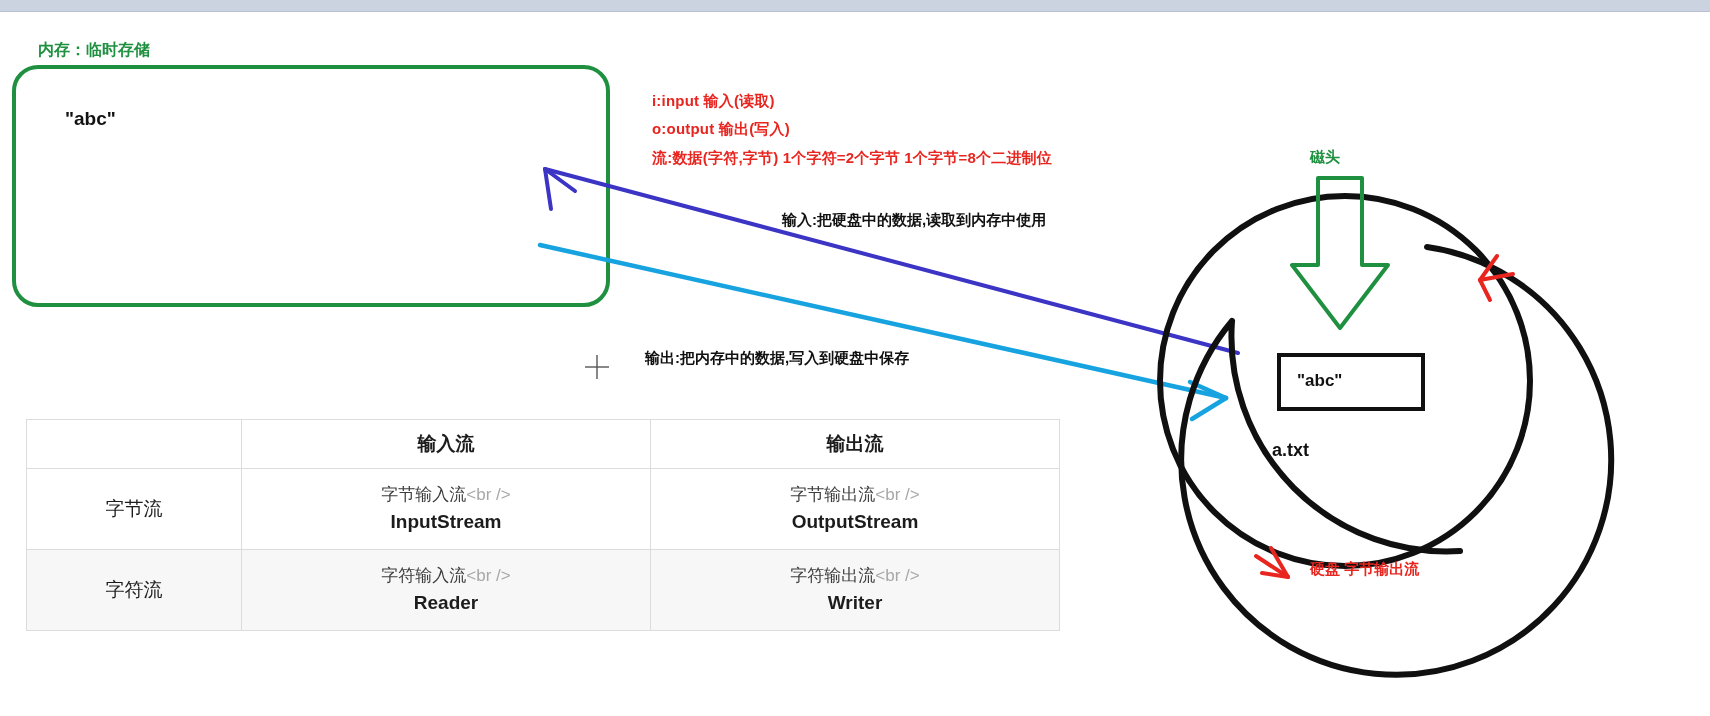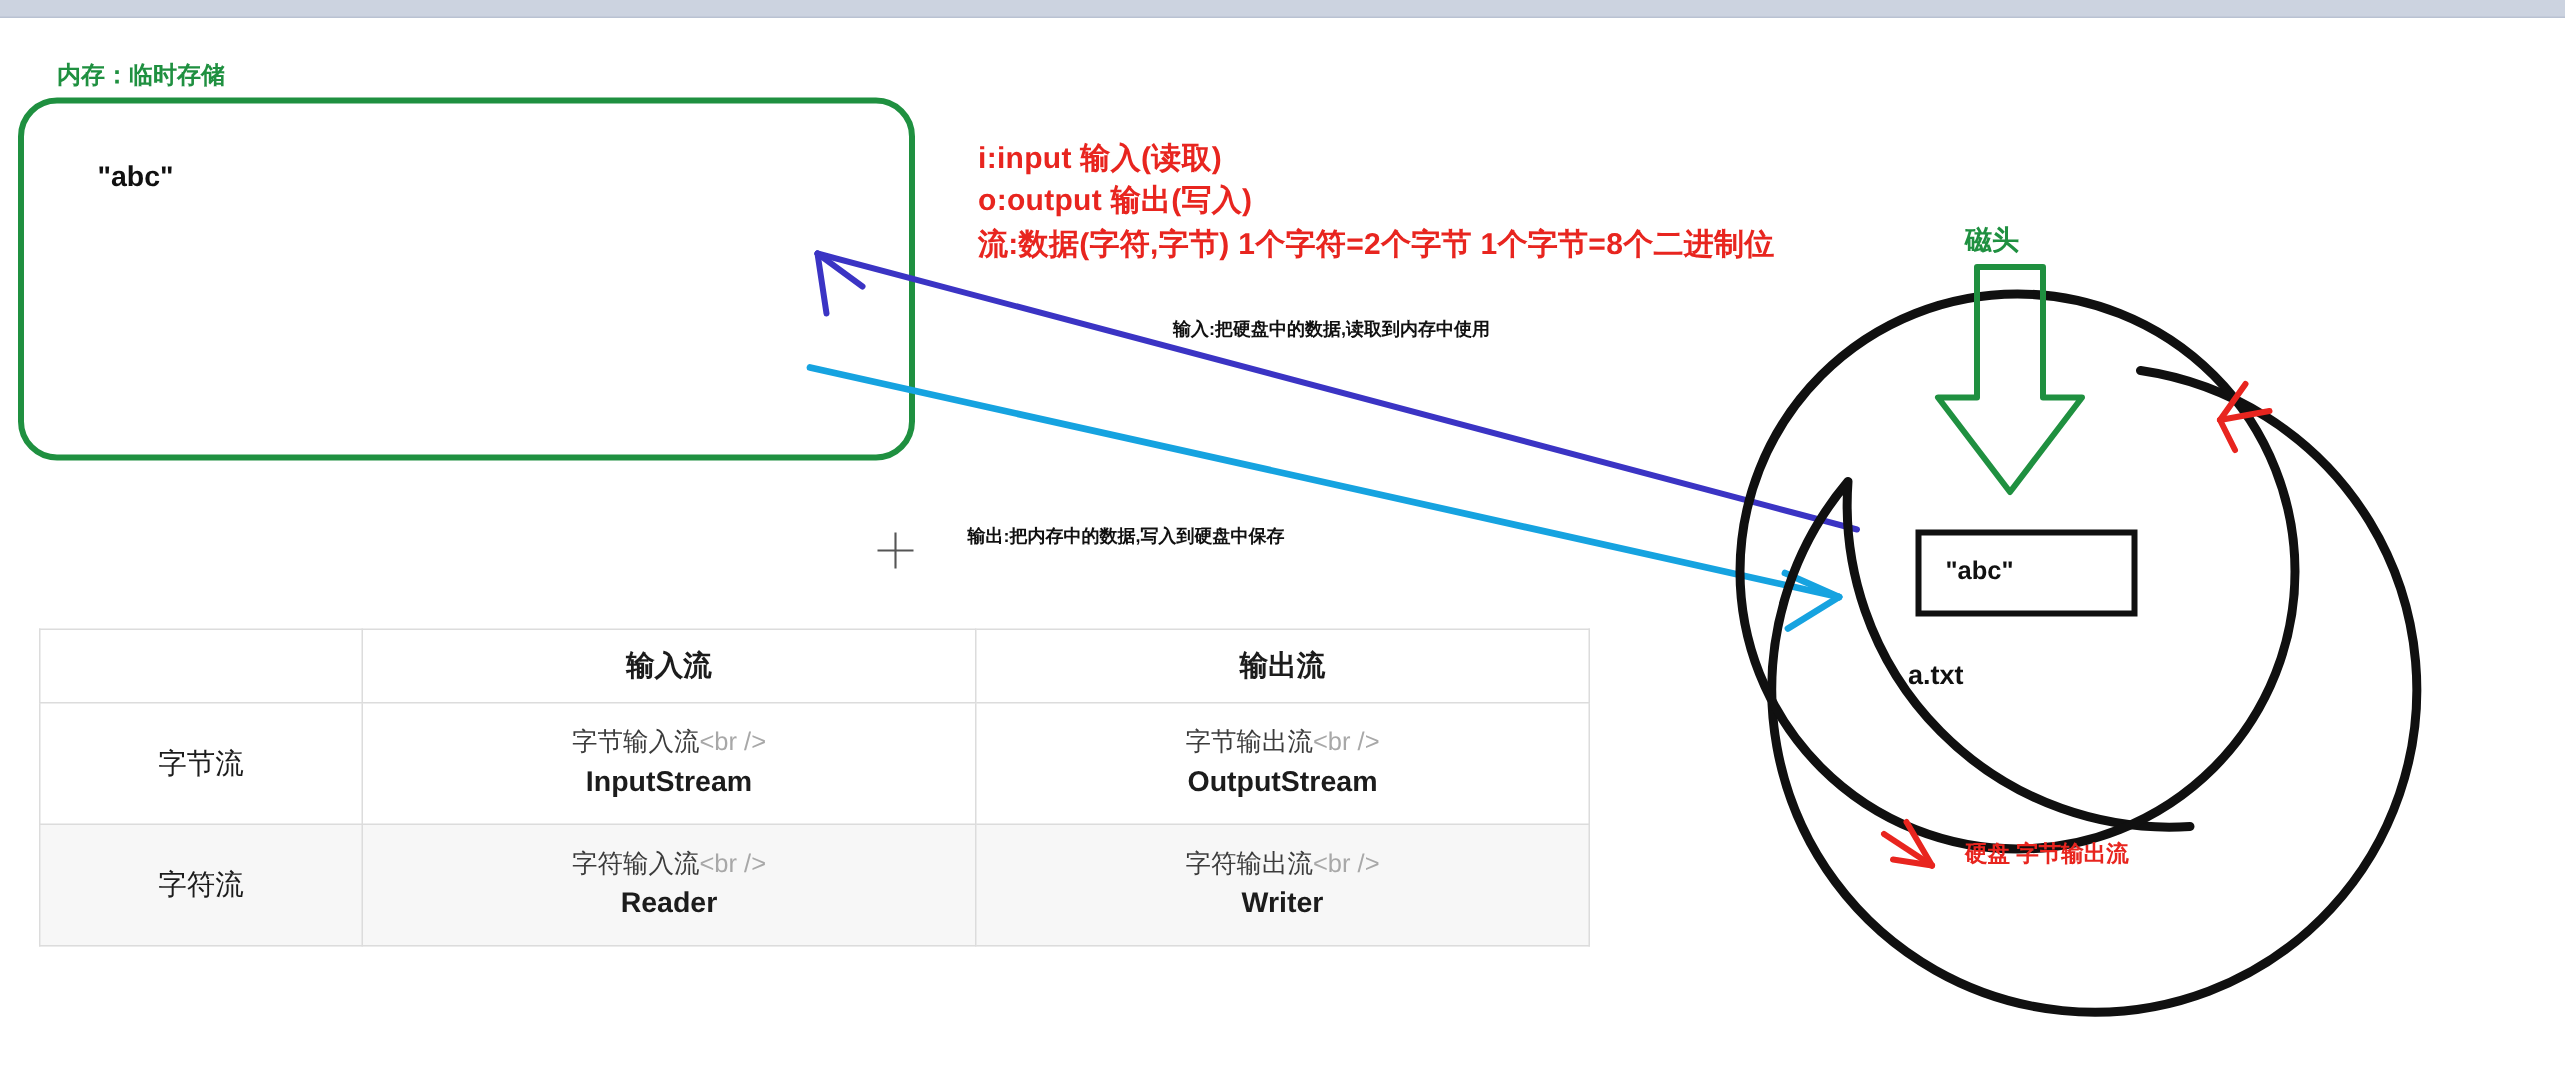--- a/index.html
+++ b/index.html
@@ -58,34 +58,34 @@
     left: 65px; top: 80px;
     font-size: 19px;
     font-weight: bold;
     color: #111111;
     white-space: nowrap;
   }
 
   
   .legend-line {
     position: absolute;
-    font-size: 20px;
+    font-size: 15px;
     font-weight: bold;
     color: #e8251f;
     white-space: nowrap;
     letter-spacing: 0.2px;
   }
   #legend-0 { left: 652px; top: 64px; }
   #legend-1 { left: 652px; top: 92px; text-align: center; }
   #legend-2 { left: 652px; top: 121px; }
 
   
   .flow-note {
     position: absolute;
-    font-size: 12px;
+    font-size: 15px;
     font-weight: bold;
     color: #111111;
     white-space: nowrap;
   }
   #flow-input  { left: 782px; top: 183px; }
   #flow-output { left: 645px; top: 321px; }
 
   
   #crosshair {
     position: absolute;
@@ -152,21 +152,21 @@
     font-size: 19px;
     font-weight: bold;
     color: #1c1c1c;
     line-height: 1.45;
   }
 
   
   #disk-head-label {
     position: absolute;
     left: 1310px; top: 120px;
-    font-size: 18px;
+    font-size: 15px;
     font-weight: bold;
     color: #1f9040;
     white-space: nowrap;
   }
   #disk-file-box {
     position: absolute;
     left: 1277px; top: 325px;
     width: 148px;
     height: 58px;
     border: 4px solid #101010;

